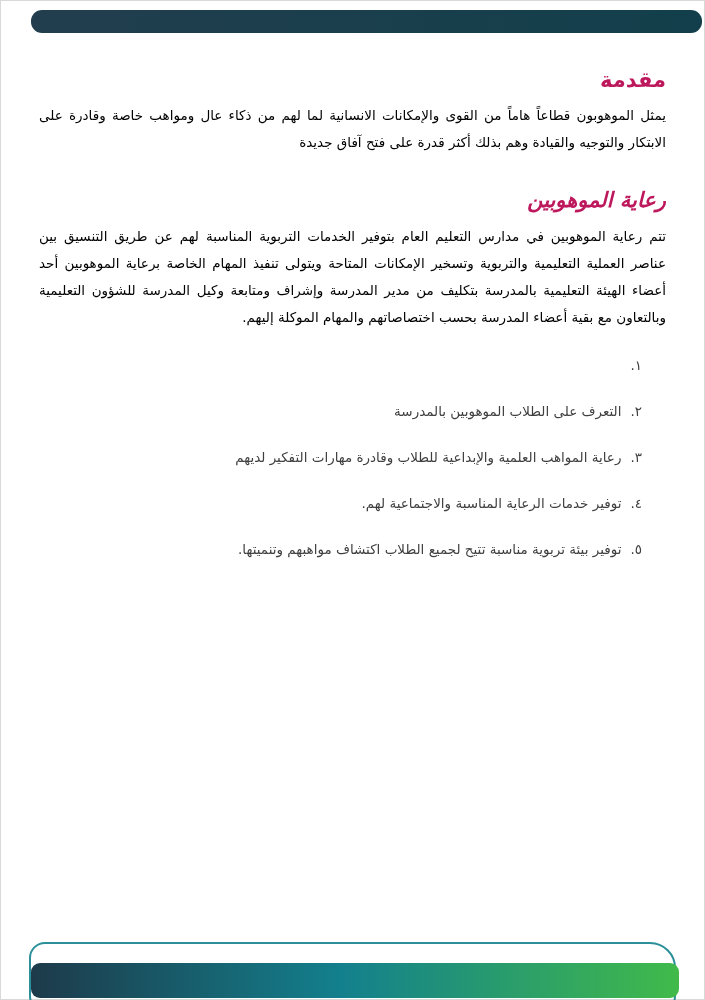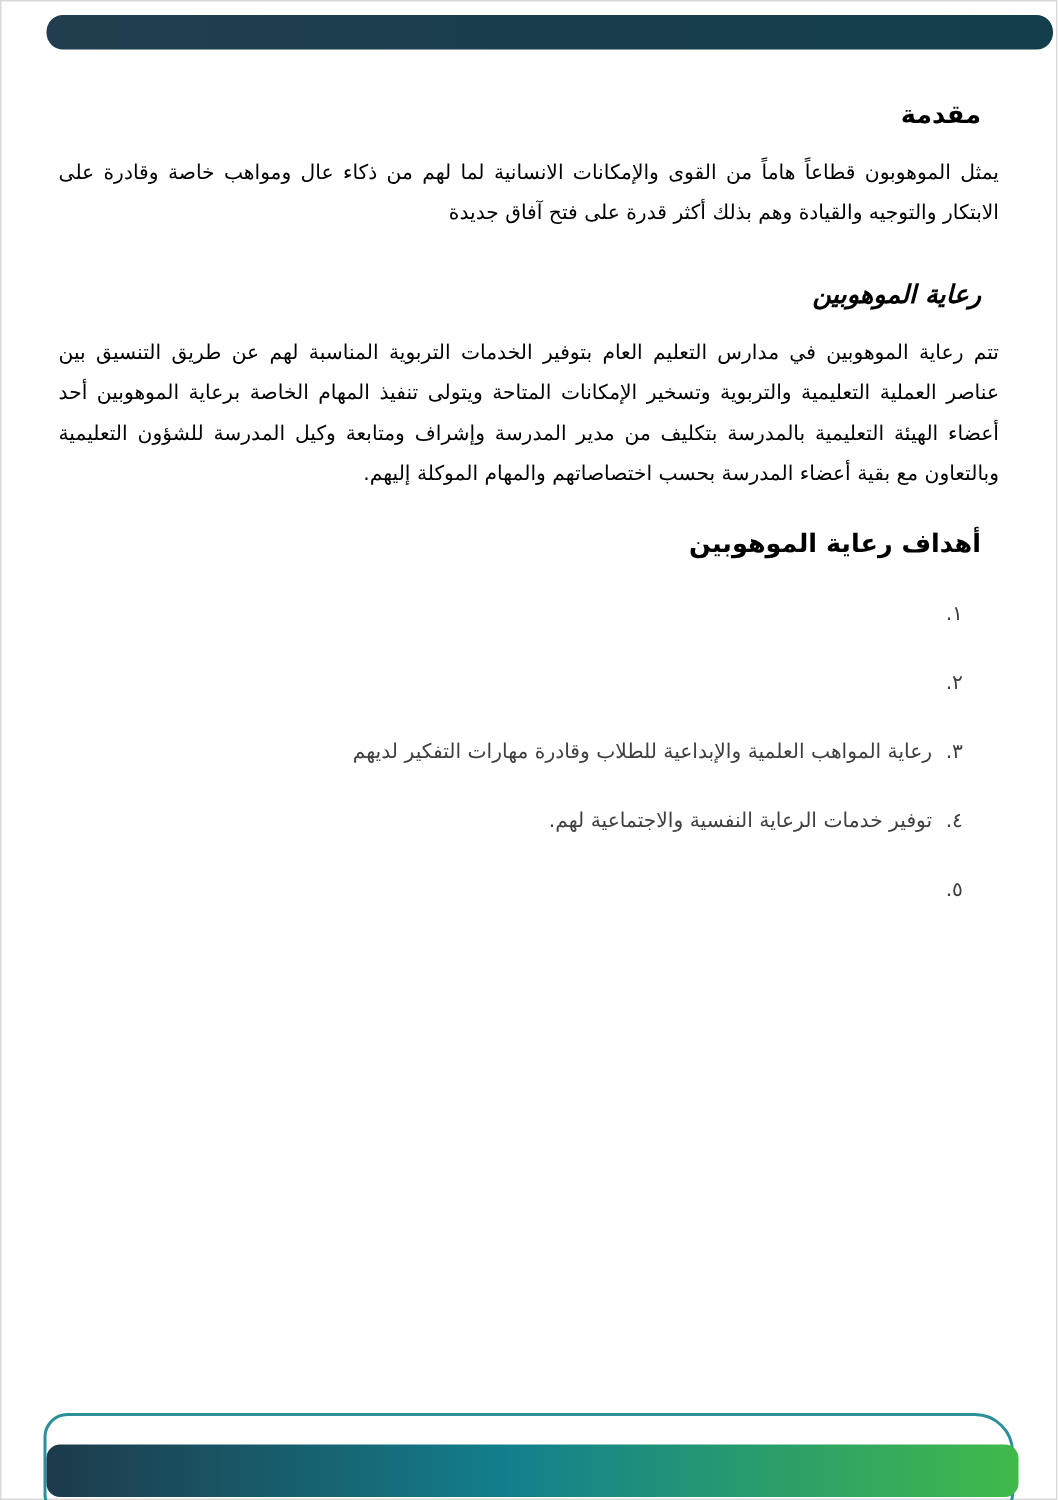--- a/index.html
+++ b/index.html
@@ -29,24 +29,24 @@
     background: linear-gradient(90deg, #223e4e 0%, #123f4b 100%);
   }
   .content {
     position: absolute;
     top: 32px;
     right: 0;
     left: 0;
     padding: 0 38px;
   }
   .section-heading {
-    color: #000000;
-    font-size: 17px;
+    color: #be185d;
+    font-size: 21px;
     font-weight: 700;
-    margin: 12px;
+    margin: 0;
     line-height: 1.4;
   }
   .heading-intro { margin-top: 33px; }
   .heading-care  { margin-top: 30px; font-style: italic; }
   .heading-goals { margin-top: 22px; }
   .body-paragraph {
     color: #000000;
     font-size: 13.5px;
     line-height: 27px;
     text-align: justify;
@@ -97,44 +97,45 @@
   <div class="content">
 
     <h2 class="section-heading heading-intro">مقدمة</h2>
 
     <p class="body-paragraph">يمثل الموهوبون قطاعاً هاماً من القوى والإمكانات الانسانية لما لهم من ذكاء عال ومواهب خاصة وقادرة على الابتكار والتوجيه والقيادة وهم بذلك أكثر قدرة على فتح آفاق جديدة</p>
 
     <h2 class="section-heading heading-care">رعاية الموهوبين</h2>
 
     <p class="body-paragraph">تتم رعاية الموهوبين في مدارس التعليم العام بتوفير الخدمات التربوية المناسبة لهم عن طريق التنسيق بين عناصر العملية التعليمية والتربوية وتسخير الإمكانات المتاحة ويتولى تنفيذ المهام الخاصة برعاية الموهوبين أحد أعضاء الهيئة التعليمية بالمدرسة بتكليف من مدير المدرسة وإشراف ومتابعة وكيل المدرسة للشؤون التعليمية وبالتعاون مع بقية أعضاء المدرسة بحسب اختصاصاتهم والمهام الموكلة إليهم.</p>
 
-    <h2 class="section-heading heading-goals">أهداف رعاية الموهوبين</h2>
 
     <div class="goals-list">
 
       <div class="goal-item">
         <span class="goal-num">١.</span>
       </div>
 
       <div class="goal-item">
         <span class="goal-num">٢.</span>
+        <span class="goal-text">التعرف على الطلاب الموهوبين بالمدرسة</span>
       </div>
 
       <div class="goal-item">
         <span class="goal-num">٣.</span>
         <span class="goal-text">رعاية المواهب العلمية والإبداعية للطلاب وقادرة مهارات التفكير لديهم</span>
       </div>
 
       <div class="goal-item">
         <span class="goal-num">٤.</span>
-        <span class="goal-text">توفير خدمات الرعاية النفسية والاجتماعية لهم.</span>
+        <span class="goal-text">توفير خدمات الرعاية المناسبة والاجتماعية لهم.</span>
       </div>
 
       <div class="goal-item">
         <span class="goal-num">٥.</span>
+        <span class="goal-text">توفير بيئة تربوية مناسبة تتيح لجميع الطلاب اكتشاف مواهبهم وتنميتها.</span>
       </div>
 
     </div>
   </div>
 
   <div class="footer-outline"></div>
   <div class="footer-bar"></div>
 
 </div>
 

